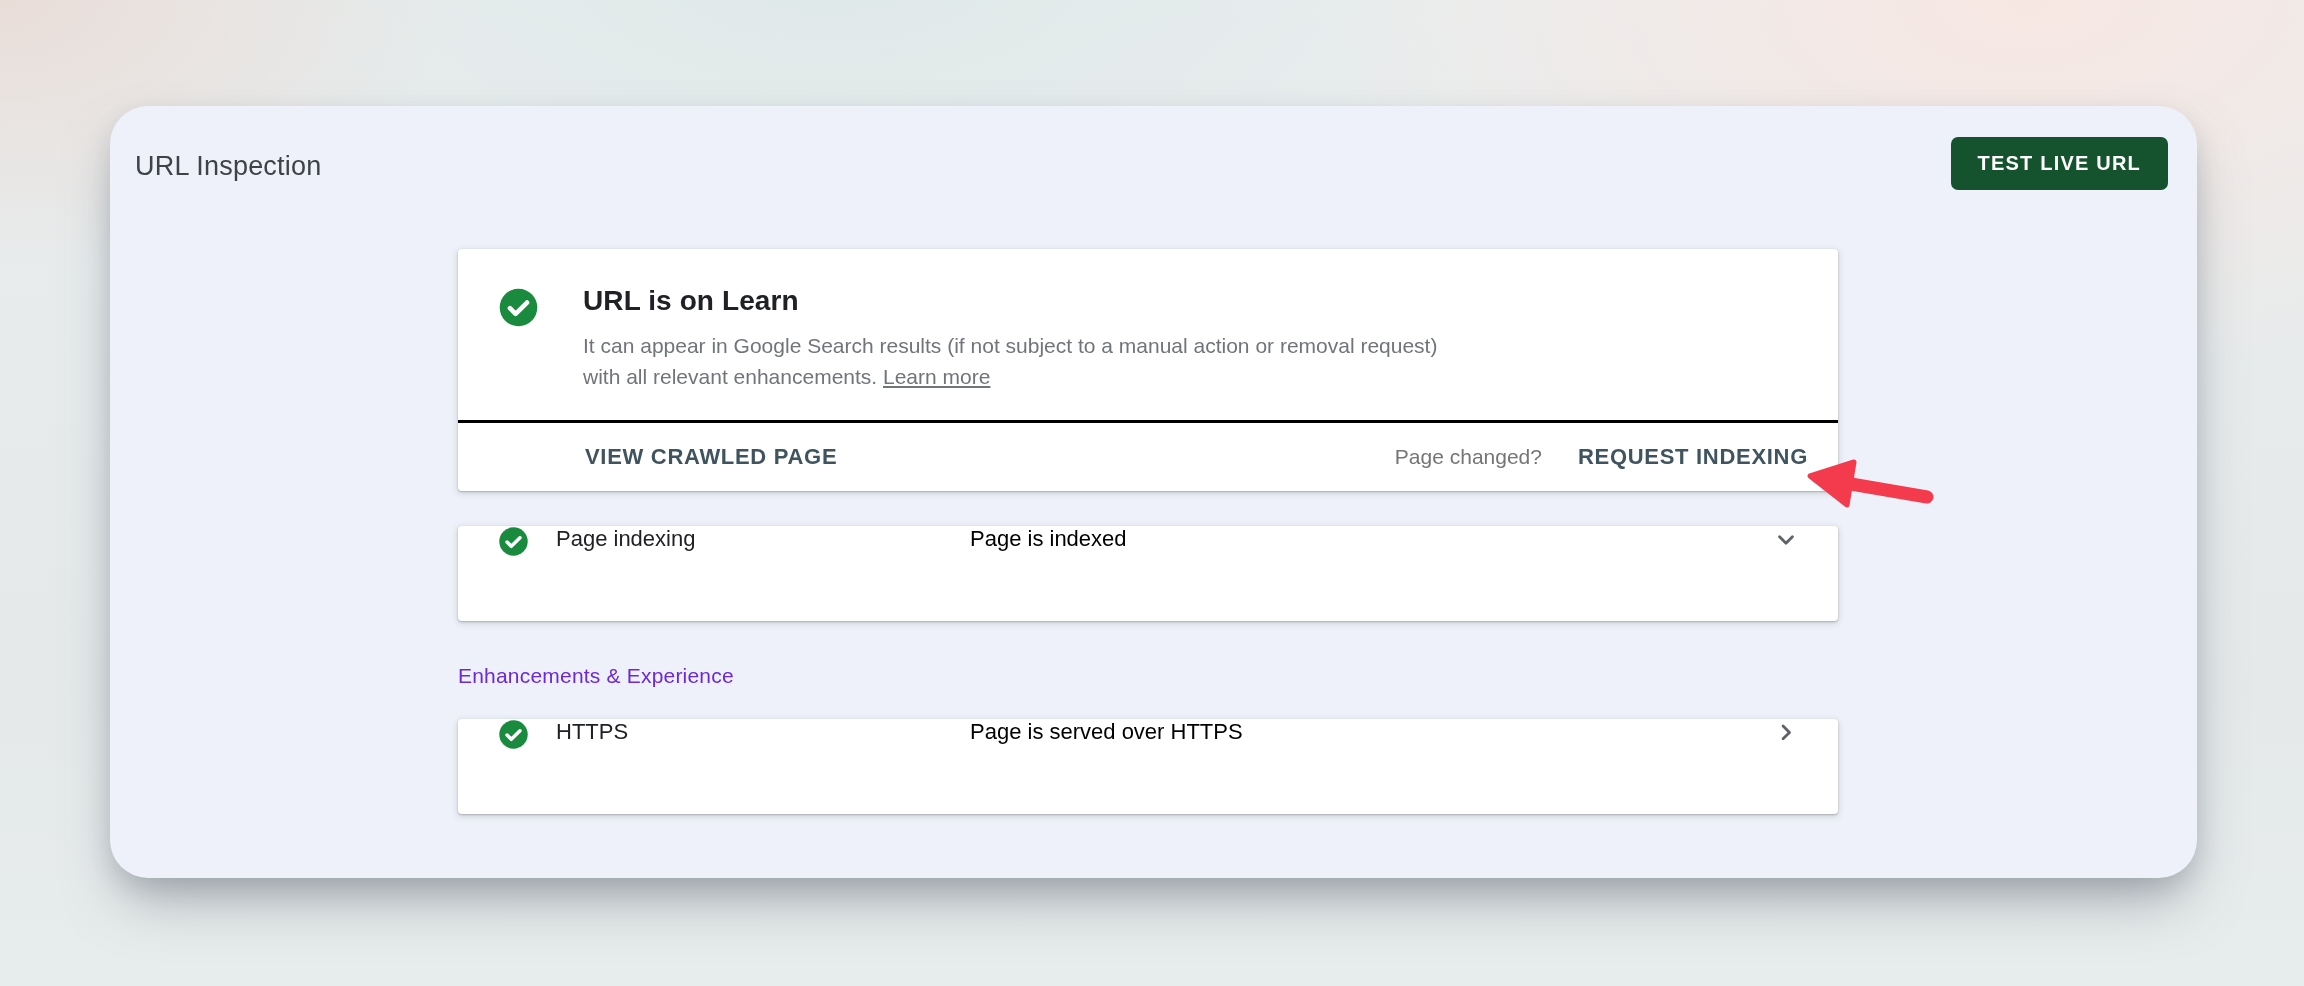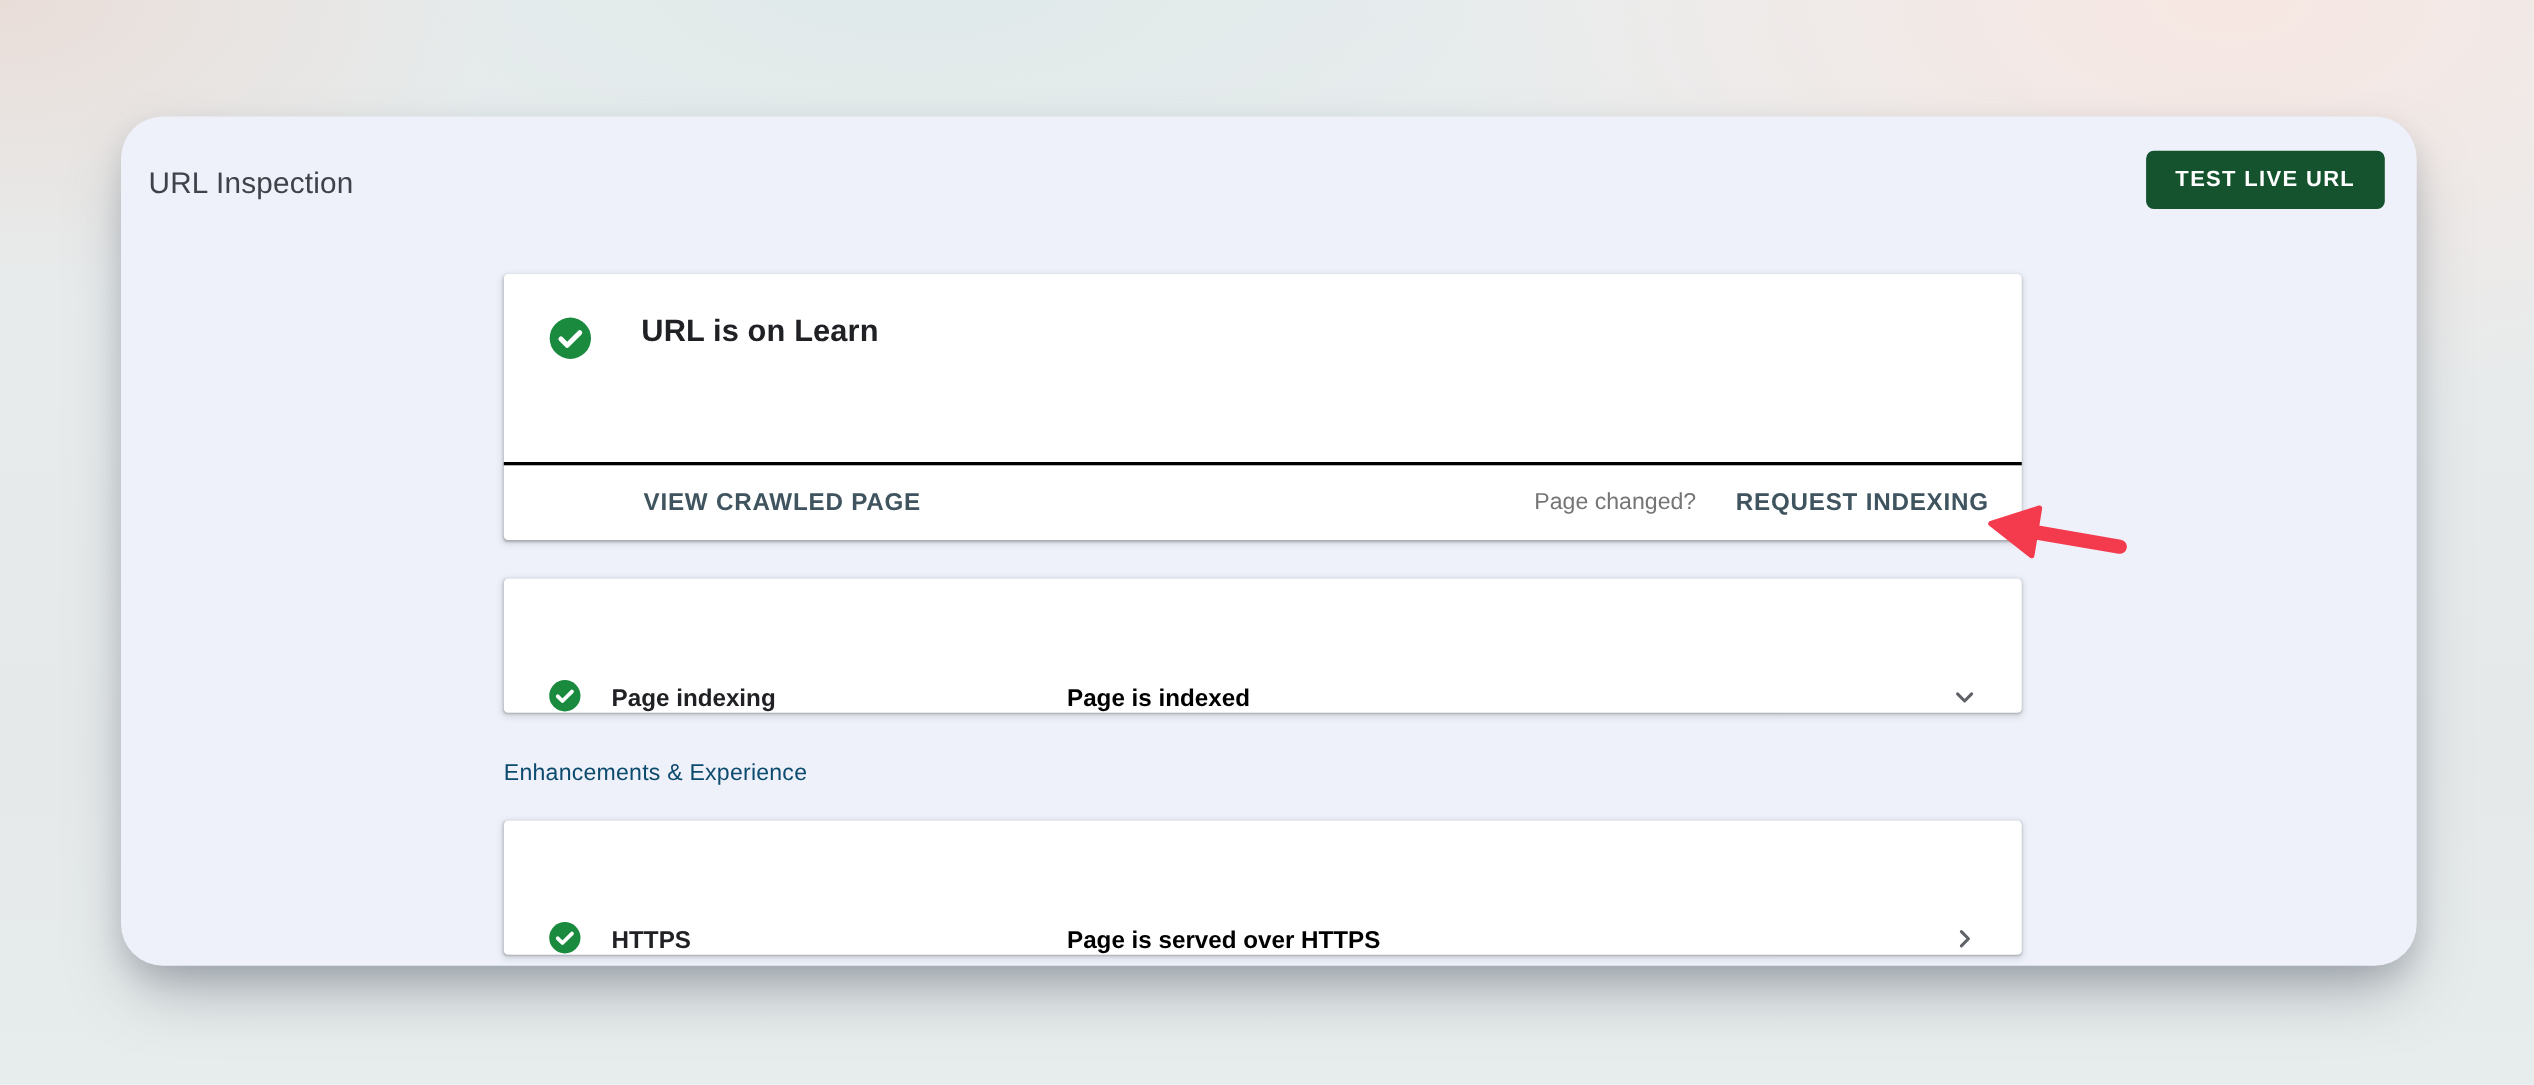--- a/index.html
+++ b/index.html
@@ -59,28 +59,28 @@
   }
   .action-link {
     font-size: 22px; font-weight: bold; color: #3f545e; letter-spacing: 0.7px;
     text-decoration: none; cursor: pointer; white-space: nowrap;
   }
   .footer-right { display: flex; align-items: center; gap: 36px; }
   .page-changed { font-size: 21px; color: #757575; }
 
   
   .row-card {
-    position: relative; height: 122px; display: flex; align-items: flex-end;
-    padding: 0 40px; cursor: pointer; font-weight: bold;
+    position: relative; height: 95px; display: flex; align-items: flex-start;
+    padding: 0 40px; cursor: pointer;
   }
   .row-label { margin-left: 27px; font-size: 22px; color: #202124; }
   .row-status { position: absolute; left: 496px; font-size: 22px; color: #000000; margin-left: 16px; }
   .row-chevron { position: absolute; right: 38px; width: 28px; height: 28px; color: #5f6368; }
 
-  .section-label { margin-top: 43px; font-size: 21px; color: #0c4a6e; letter-spacing: 0.2px; }
+  .section-label { margin-top: 43px; font-size: 21px; color: #6d28d9; letter-spacing: 0.2px; }
 
   .gap-after-result { margin-bottom: 35px; }
   .row-card.indexing { margin-top: 0; }
   .card-gap-section { margin-top: 31px; }
 
   
   .arrow-overlay {
     position: absolute; left: 0; top: 0; width: 2304px; height: 986px;
     pointer-events: none; z-index: 50;
   }
@@ -100,20 +100,22 @@
     <div class="content">
 
       <div class="card gap-after-result">
         <div class="result-main">
           <svg class="check-icon-lg" viewBox="0 0 24 24">
             <circle cx="12" cy="12" r="11" fill="currentColor"></circle>
             <path d="M7 12.4 L10.3 15.7 L17 9.1" stroke="#ffffff" stroke-width="2.7" fill="none" stroke-linecap="round" stroke-linejoin="round"></path>
           </svg>
           <div class="result-text">
             <h2 class="result-title">URL is on Learn</h2>
+            <p class="result-desc"><span>It can appear in Google Search results (if not subject to a manual action or removal request) with all relevant enhancements.</span>
+              <a class="learn-more">Learn more</a></p>
           </div>
         </div>
         <div class="result-footer">
           <a class="action-link">VIEW CRAWLED PAGE</a>
           <div class="footer-right">
             <span class="page-changed">Page changed?</span>
             <a class="action-link">REQUEST INDEXING</a>
           </div>
         </div>
       </div>

